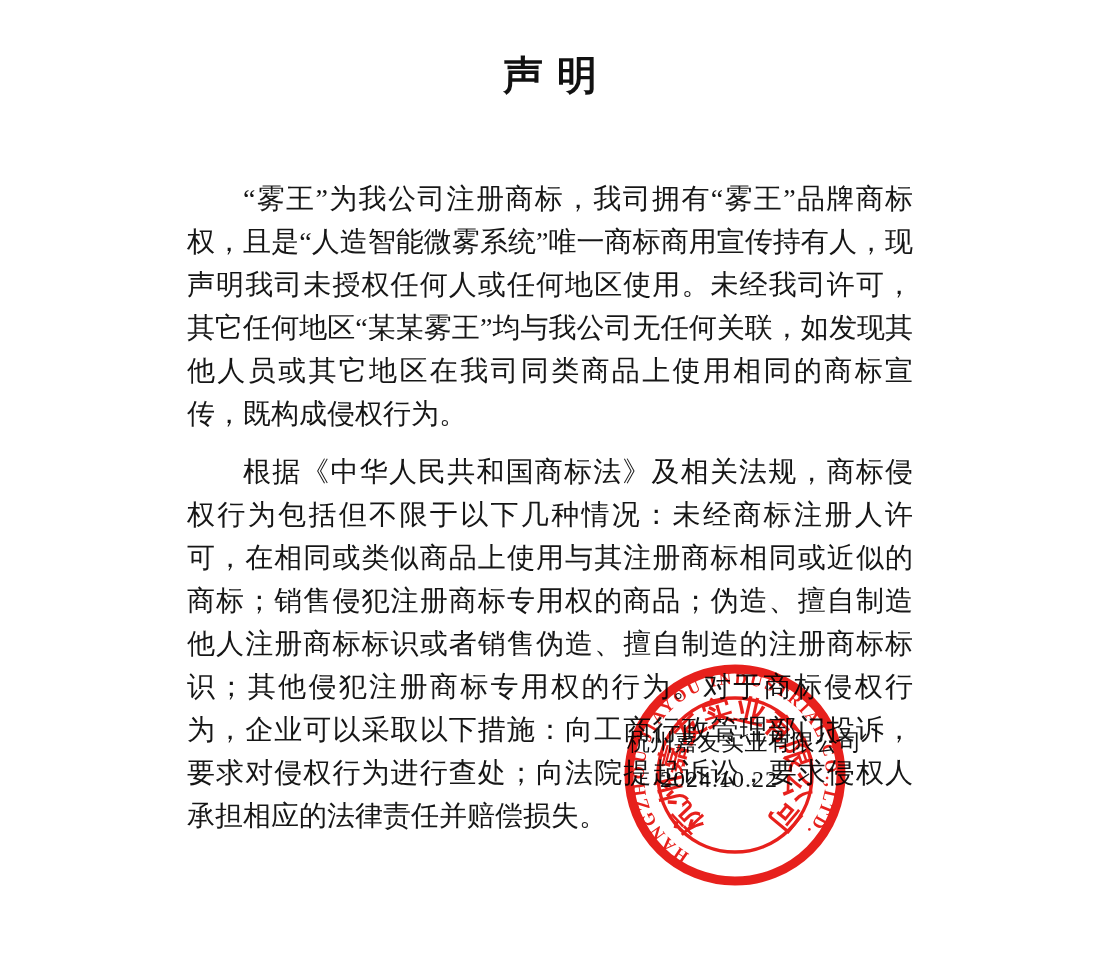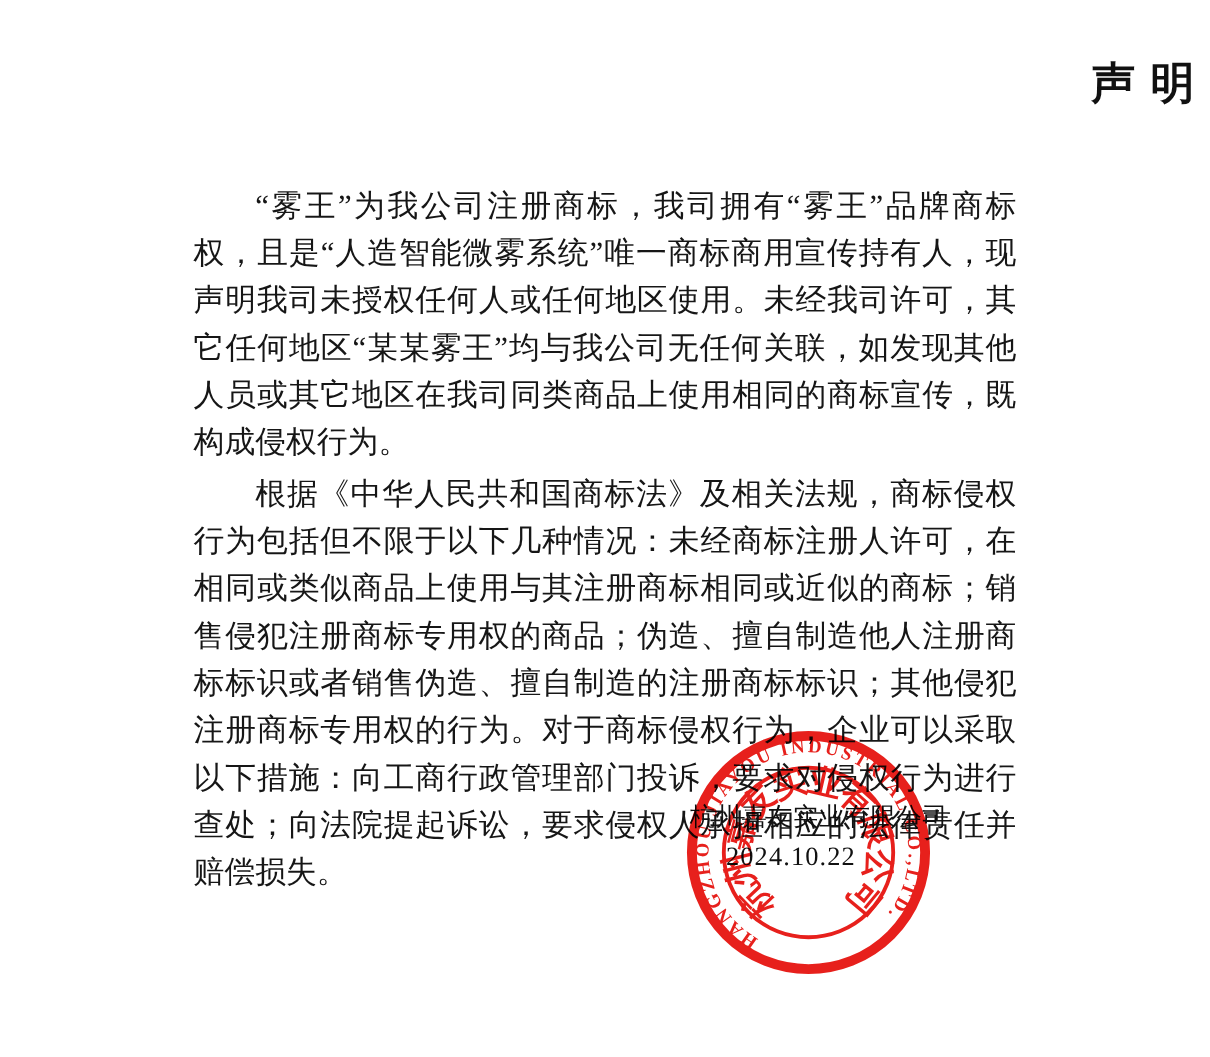--- a/index.html
+++ b/index.html
@@ -8,39 +8,39 @@
     width:1100px;height:961px;
     margin:0 auto;
     background:#ffffff;
     overflow:hidden;
     font-family:"Liberation Serif","DejaVu Serif",serif;
     color:#1a1a1a;
   }
   .doc-title{
     position:absolute;
     left:0;top:48px;width:1100px;
-    text-align:right;
+    text-align:center;
     font-size:40px;
     font-weight:bold;
     letter-spacing:14px;
     padding-left:14px;
     box-sizing:border-box;
     color:#111;
   }
   .doc-body{
     position:absolute;
     left:172px;top:162px;
     width:756px;
     font-size:28px;
     line-height:43px;
     text-align:justify;
     color:#161616;
   }
   .doc-body p{
-    margin:4px;
+    margin:15px;
     text-indent:2em;
   }
   .signature-company{
     position:absolute;
     left:627px;top:727px;
     font-size:23px;
     letter-spacing:0.5px;
     color:#111;
     z-index:2;
   }

